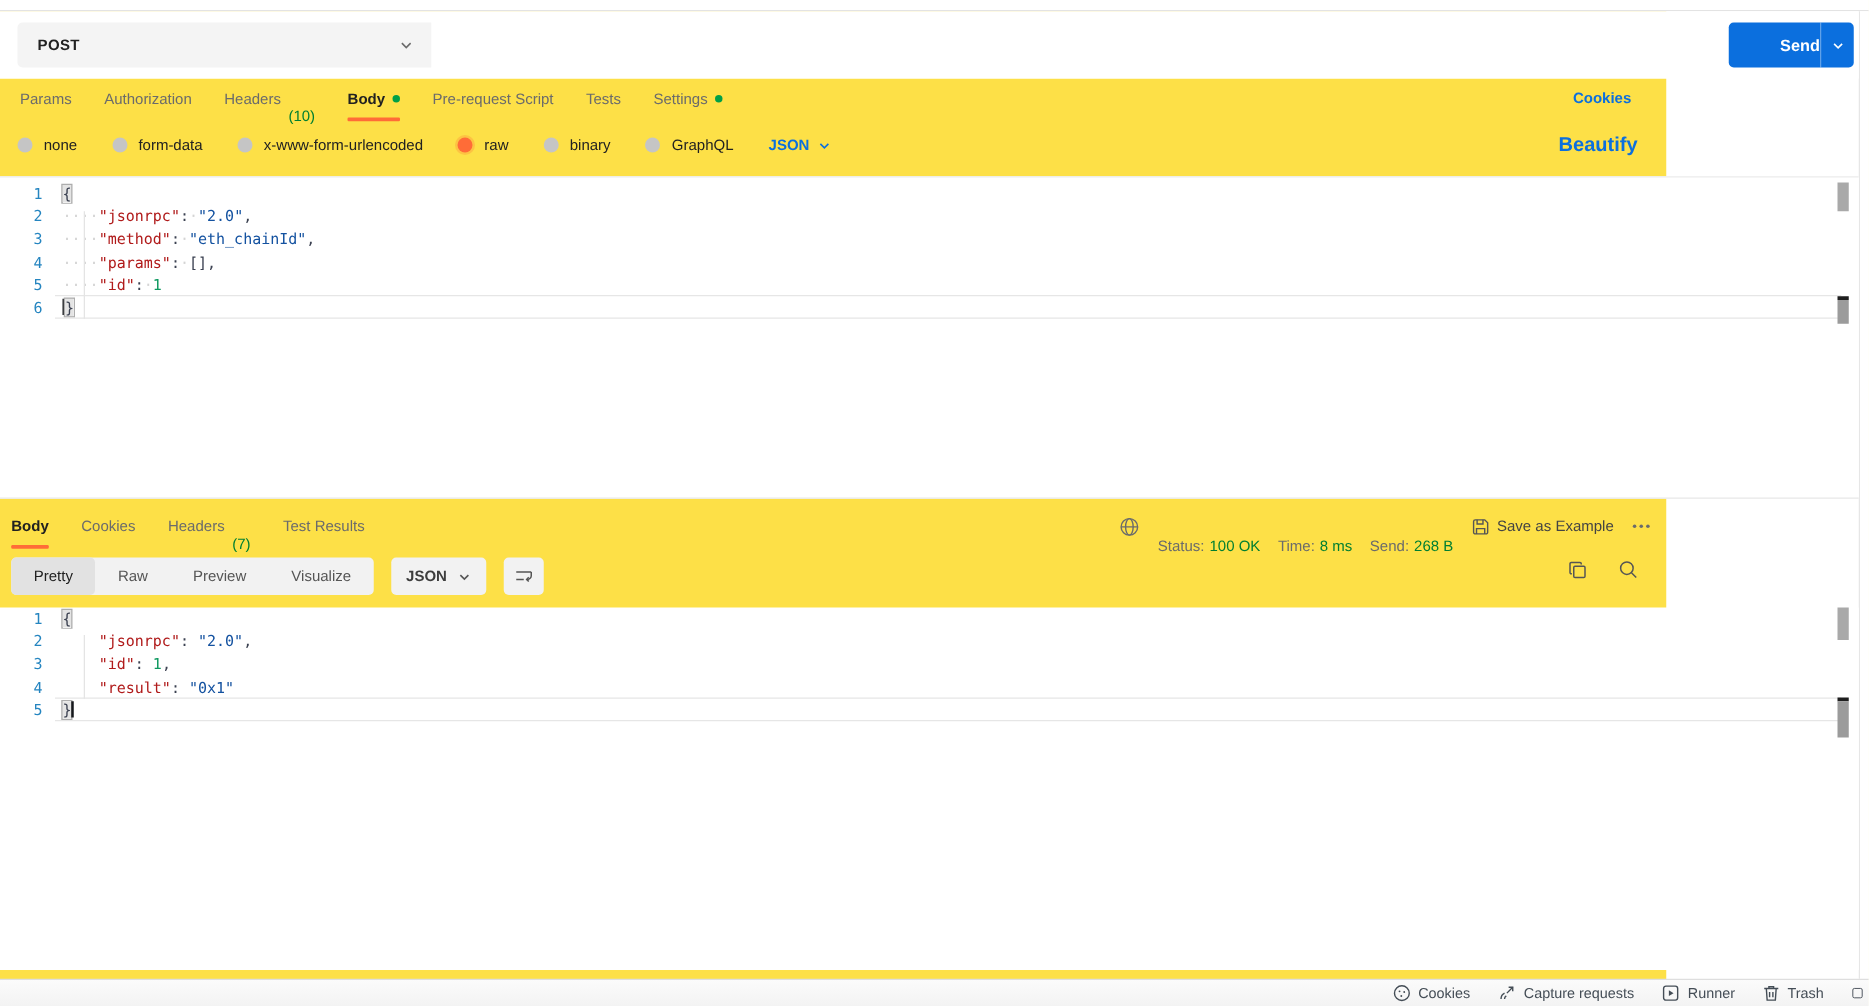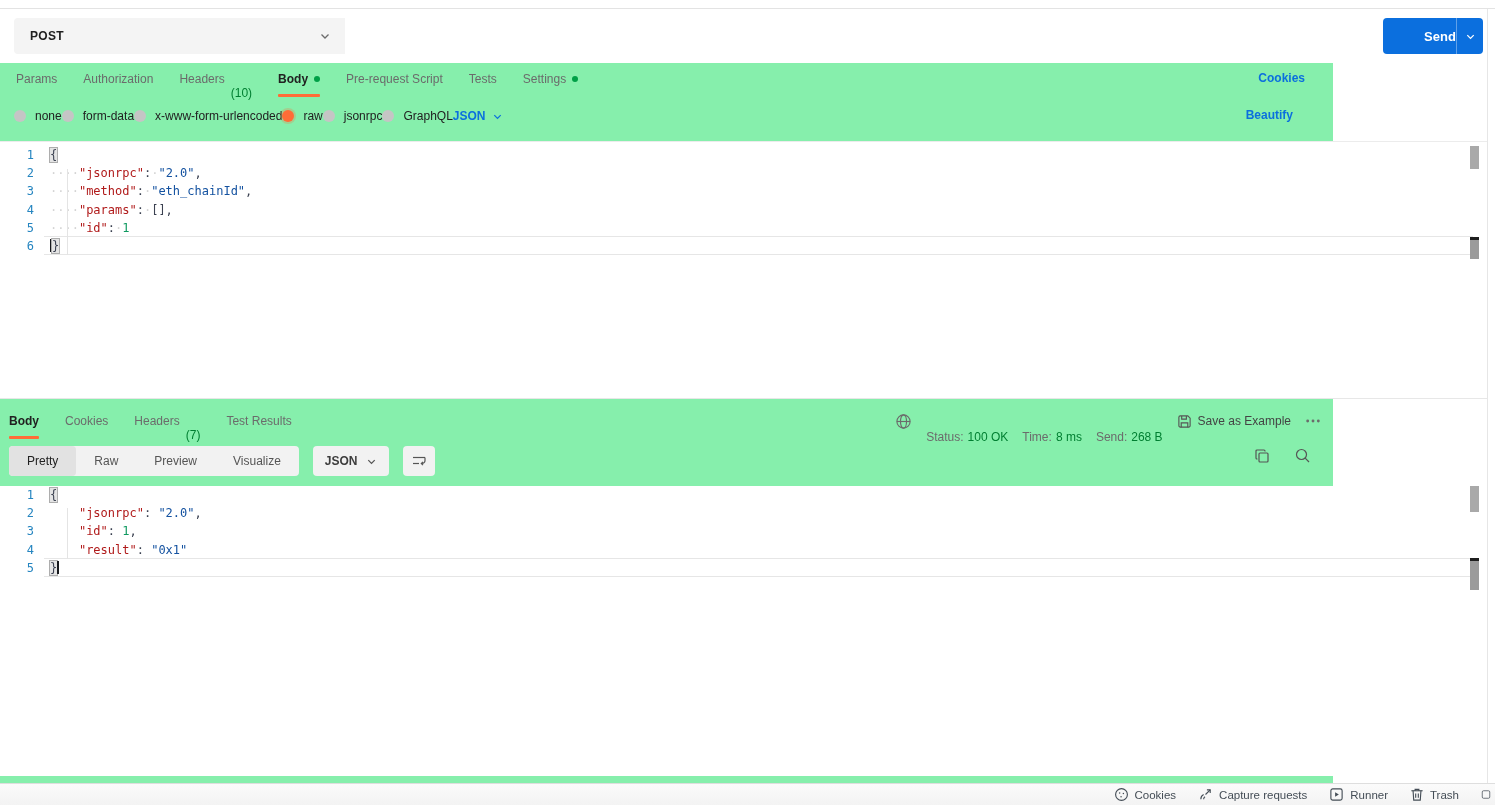--- a/index.html
+++ b/index.html
@@ -1,19 +1,19 @@
 <!DOCTYPE html>
 <html><head>
 <meta charset="utf-8">
 <style>
   * { margin:0; padding:0; box-sizing:border-box; }
   html,body { width:1495px; height:805px; background:#fff; overflow:hidden;
     font-family:"Liberation Sans", sans-serif; color:#212121; }
   .abs { position:absolute; }
-  #app { position:relative; width:1333px; height:805px; background:#86efac; }
+  #app { position:relative; width:1333px; height:805px; background:#fde047; }
 
   
   #top-strip { left:0; top:0; width:1495px; height:9px; background:#fff; border-bottom:1px solid #E3E3E3; }
   #right-rail { left:1487px; top:9px; width:8px; height:774px; background:#fff; border-left:1px solid #E6E6E6; }
 
   
   #url-row { left:0; top:9px; width:1487px; height:54px; background:#fff; }
   #method-box { position:absolute; left:14px; top:9px; width:331px; height:36px; background:#F4F4F4;
     border-radius:4px 0 0 4px; display:flex; align-items:center; justify-content:space-between; padding:0 14px 0 16px; cursor:pointer; }
   #method-box .method { font-size:12px; font-weight:bold; letter-spacing:.3px; color:#212121; }
@@ -28,26 +28,26 @@
   
   #req-tabs { left:0; top:63px; width:1487px; height:32px; display:flex; align-items:center; padding-left:16px; gap:26px; }
   .tab { position:relative; font-size:12px; color:#6B6B6B; cursor:pointer; display:flex; align-items:center; gap:6px; padding:6px 0; }
   .tab .count { color:#007F31;margin-top:28px; }
   .tab .dot { width:6px; height:6px; border-radius:50%; background:#00A047; display:inline-block; }
   .tab.active { color:#212121; font-weight:bold; }
   .tab.active::after { content:""; position:absolute; left:0; right:0; bottom:-5px; height:3px; background:#FF6C37; border-radius:1px; }
   #req-cookies-link { position:absolute; right:28px; top:71px; font-size:12px; font-weight:bold; color:#0B6FDE; cursor:pointer; }
 
   
-  #body-type-row { left:0; top:100px; width:1487px; height:32px; display:flex; align-items:center; padding-left:14px; }
+  #body-type-row { left:0; top:100px; width:1487px; height:32px; display:flex; align-items:center; padding-left:14px; gap:28px; }
   .radio-item { display:flex; align-items:center; gap:9px; cursor:pointer; font-size:12px; color:#212121; }
   .radio { width:12px; height:12px; border-radius:50%; background:#C5C5C5; }
   .radio.sel { background:#FF6C37; box-shadow:0 0 0 2px rgba(255,108,55,.25); }
   #raw-lang { display:flex; align-items:center; gap:6px; cursor:pointer; font-size:12px; font-weight:bold; color:#0B6FDE; }
-  #beautify-link { position:absolute; right:40px; top:108px; font-size:12px; font-weight:bold; color:#0B6FDE; cursor:pointer; }
+  #beautify-link { position:absolute; right:23px; top:108px; font-size:16px; font-weight:bold; color:#0B6FDE; cursor:pointer; }
 
   
   .editor { background:#fff; font-family:"DejaVu Sans Mono", monospace; font-size:12px; }
   #req-editor { left:0; top:141px; width:1487px; height:258px; border-top:1px solid #ECECEC; border-bottom:1px solid #E7E7E7; padding-top:4px; }
   #resp-editor { left:0; top:486px; width:1487px; height:290px; }
   .code-line { position:relative; display:flex; height:18.2px; line-height:18.2px; }
   .ln { width:44px; text-align:right; padding-right:10px; color:#2585C0; flex:0 0 44px; user-select:none; }
   .line-content { position:relative; flex:1; white-space:pre; padding-left:6px; color:#3B4151; margin-right:14px; }
   .code-line.active .line-content::before { content:""; position:absolute; left:0; right:0; top:-1px; bottom:0;
     border-top:1px solid #E6E6E6; border-bottom:1px solid #E6E6E6; pointer-events:none; }
@@ -157,21 +157,21 @@
     <div class="radio-item">
         <span class="radio"></span>
         <span>x-www-form-urlencoded</span>
       </div>
     <div class="radio-item">
         <span class="radio sel"></span>
         <span>raw</span>
       </div>
     <div class="radio-item">
         <span class="radio"></span>
-        <span>jsonrpc</span>
+        <span>binary</span>
       </div>
     <div class="radio-item">
         <span class="radio"></span>
         <span>GraphQL</span>
       </div>
     <div id="raw-lang">
       <span>JSON</span>
       <span>
         <svg width="11" height="11" viewBox="0 0 12 12">
             <polyline points="2.5,4.5 6,8 9.5,4.5" fill="none" stroke="#0B6FDE" stroke-width="1.4"></polyline>

